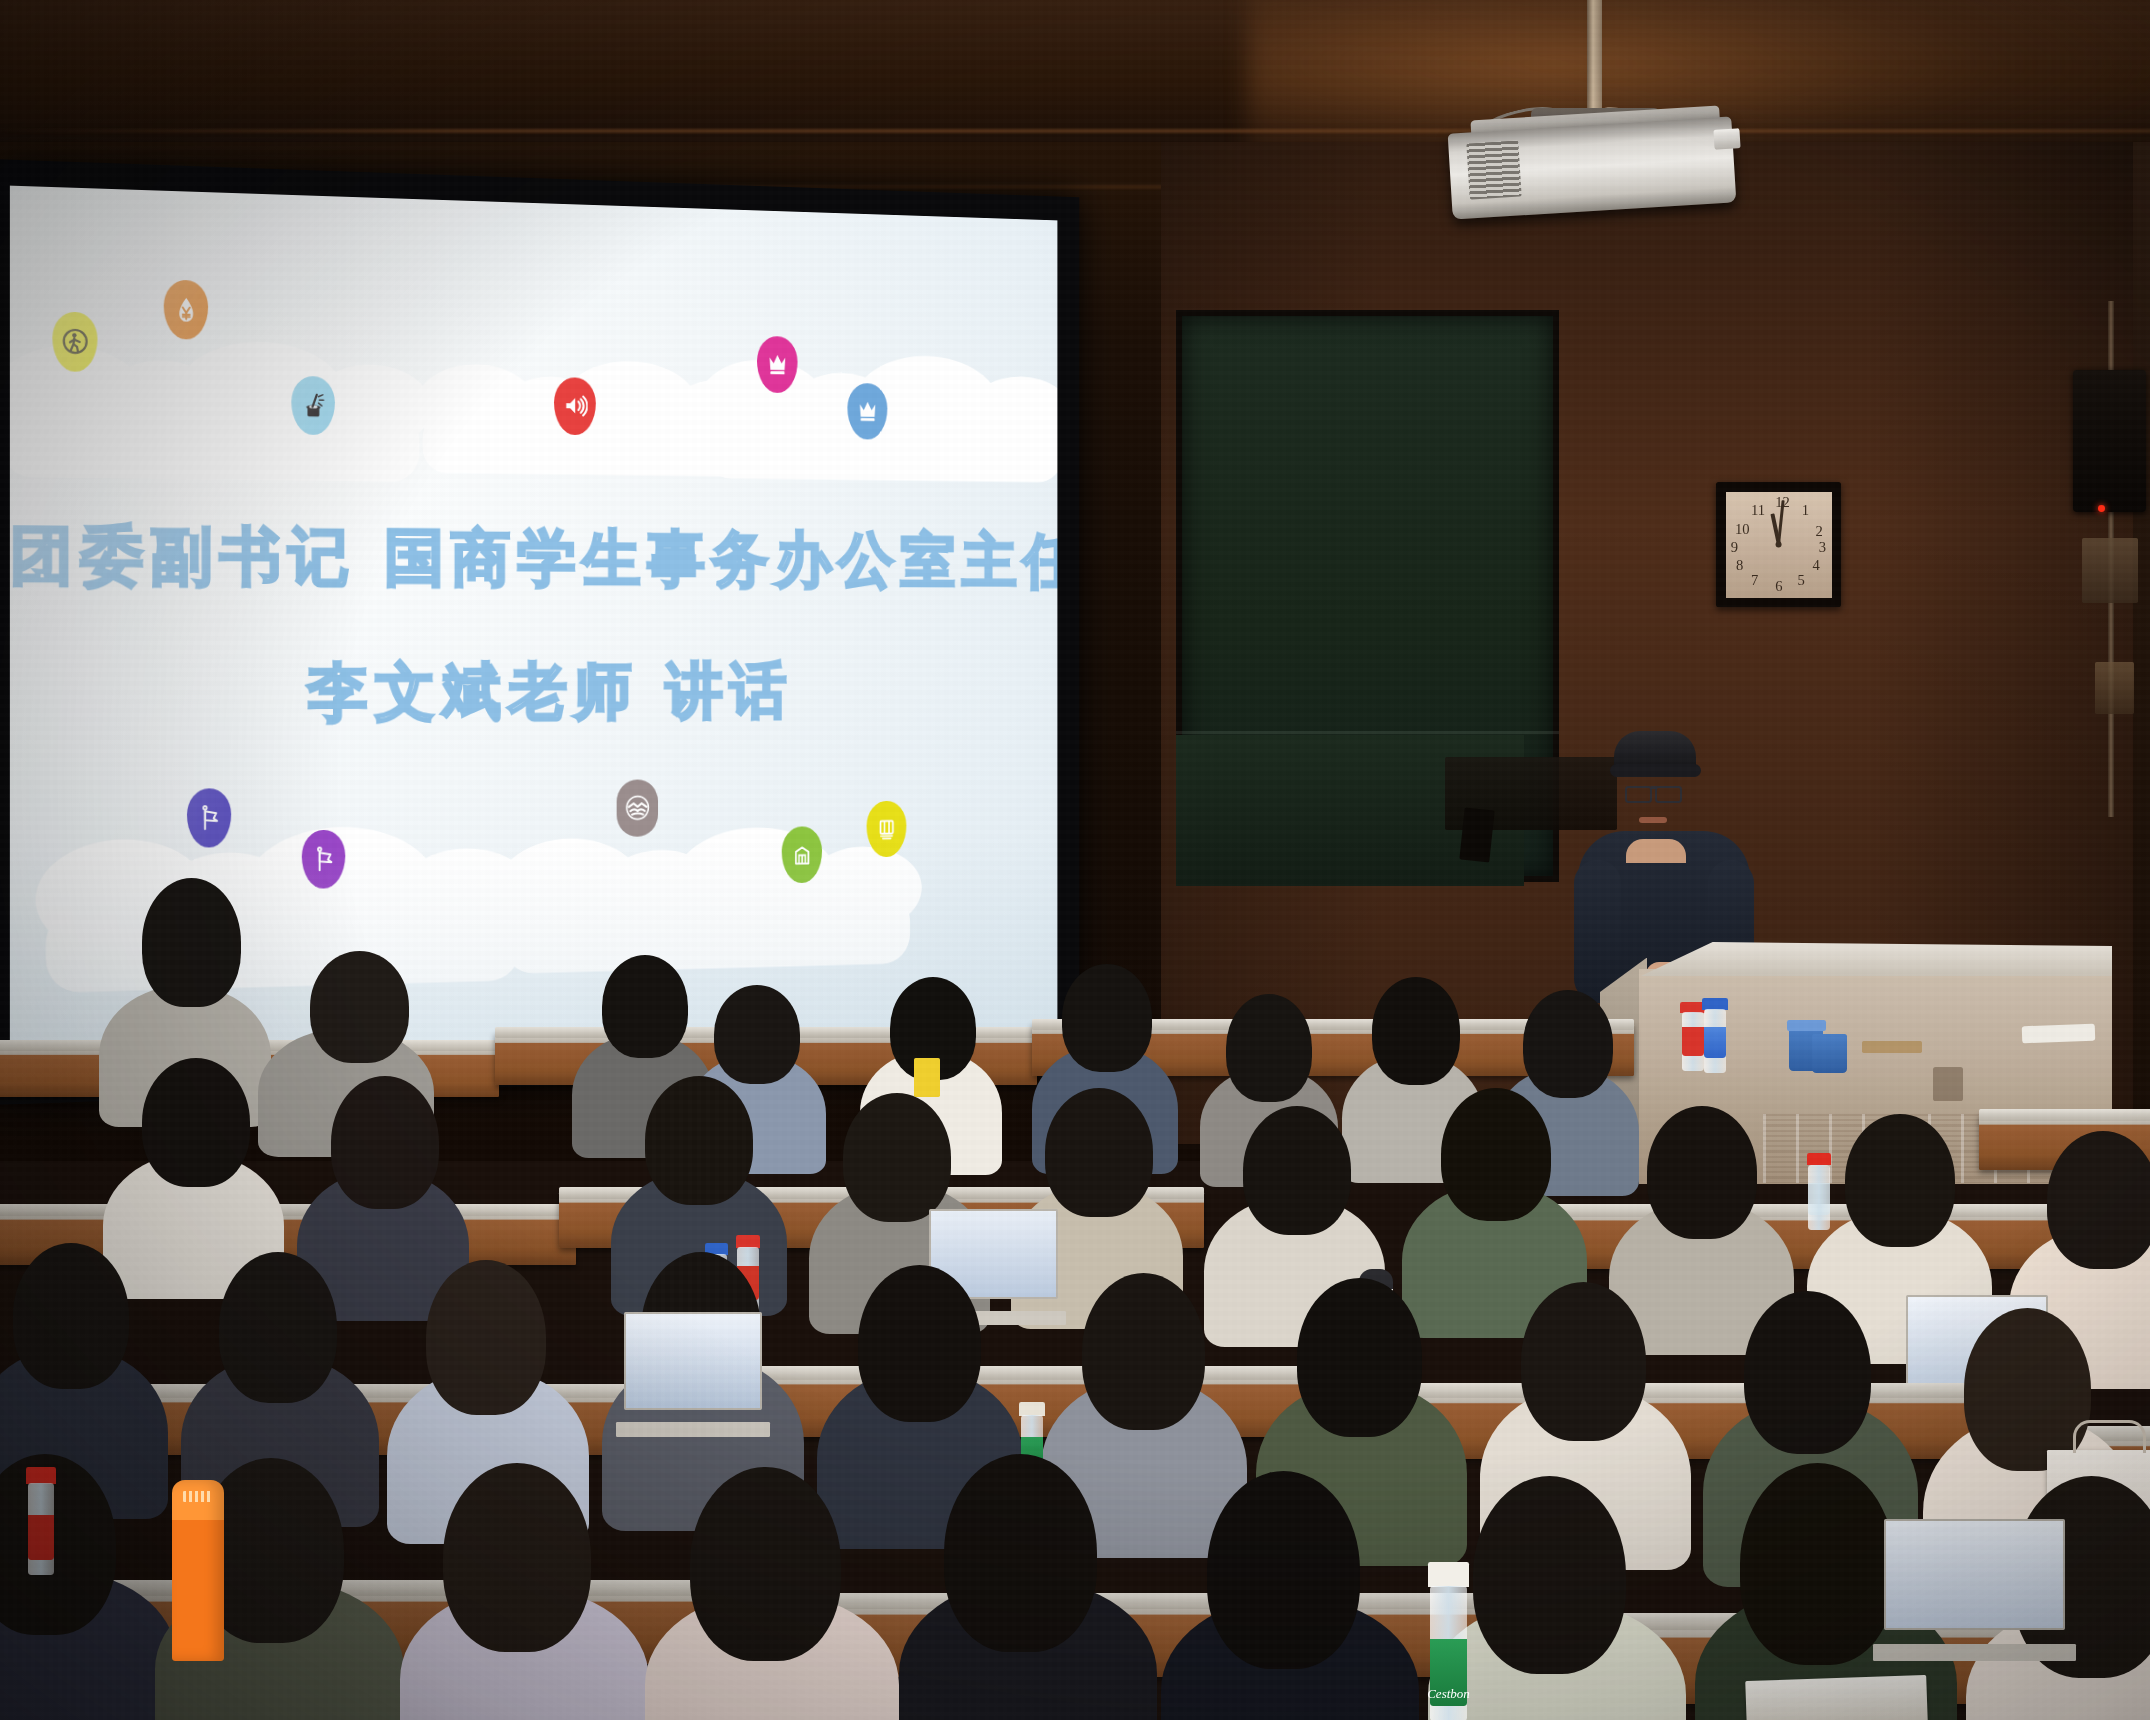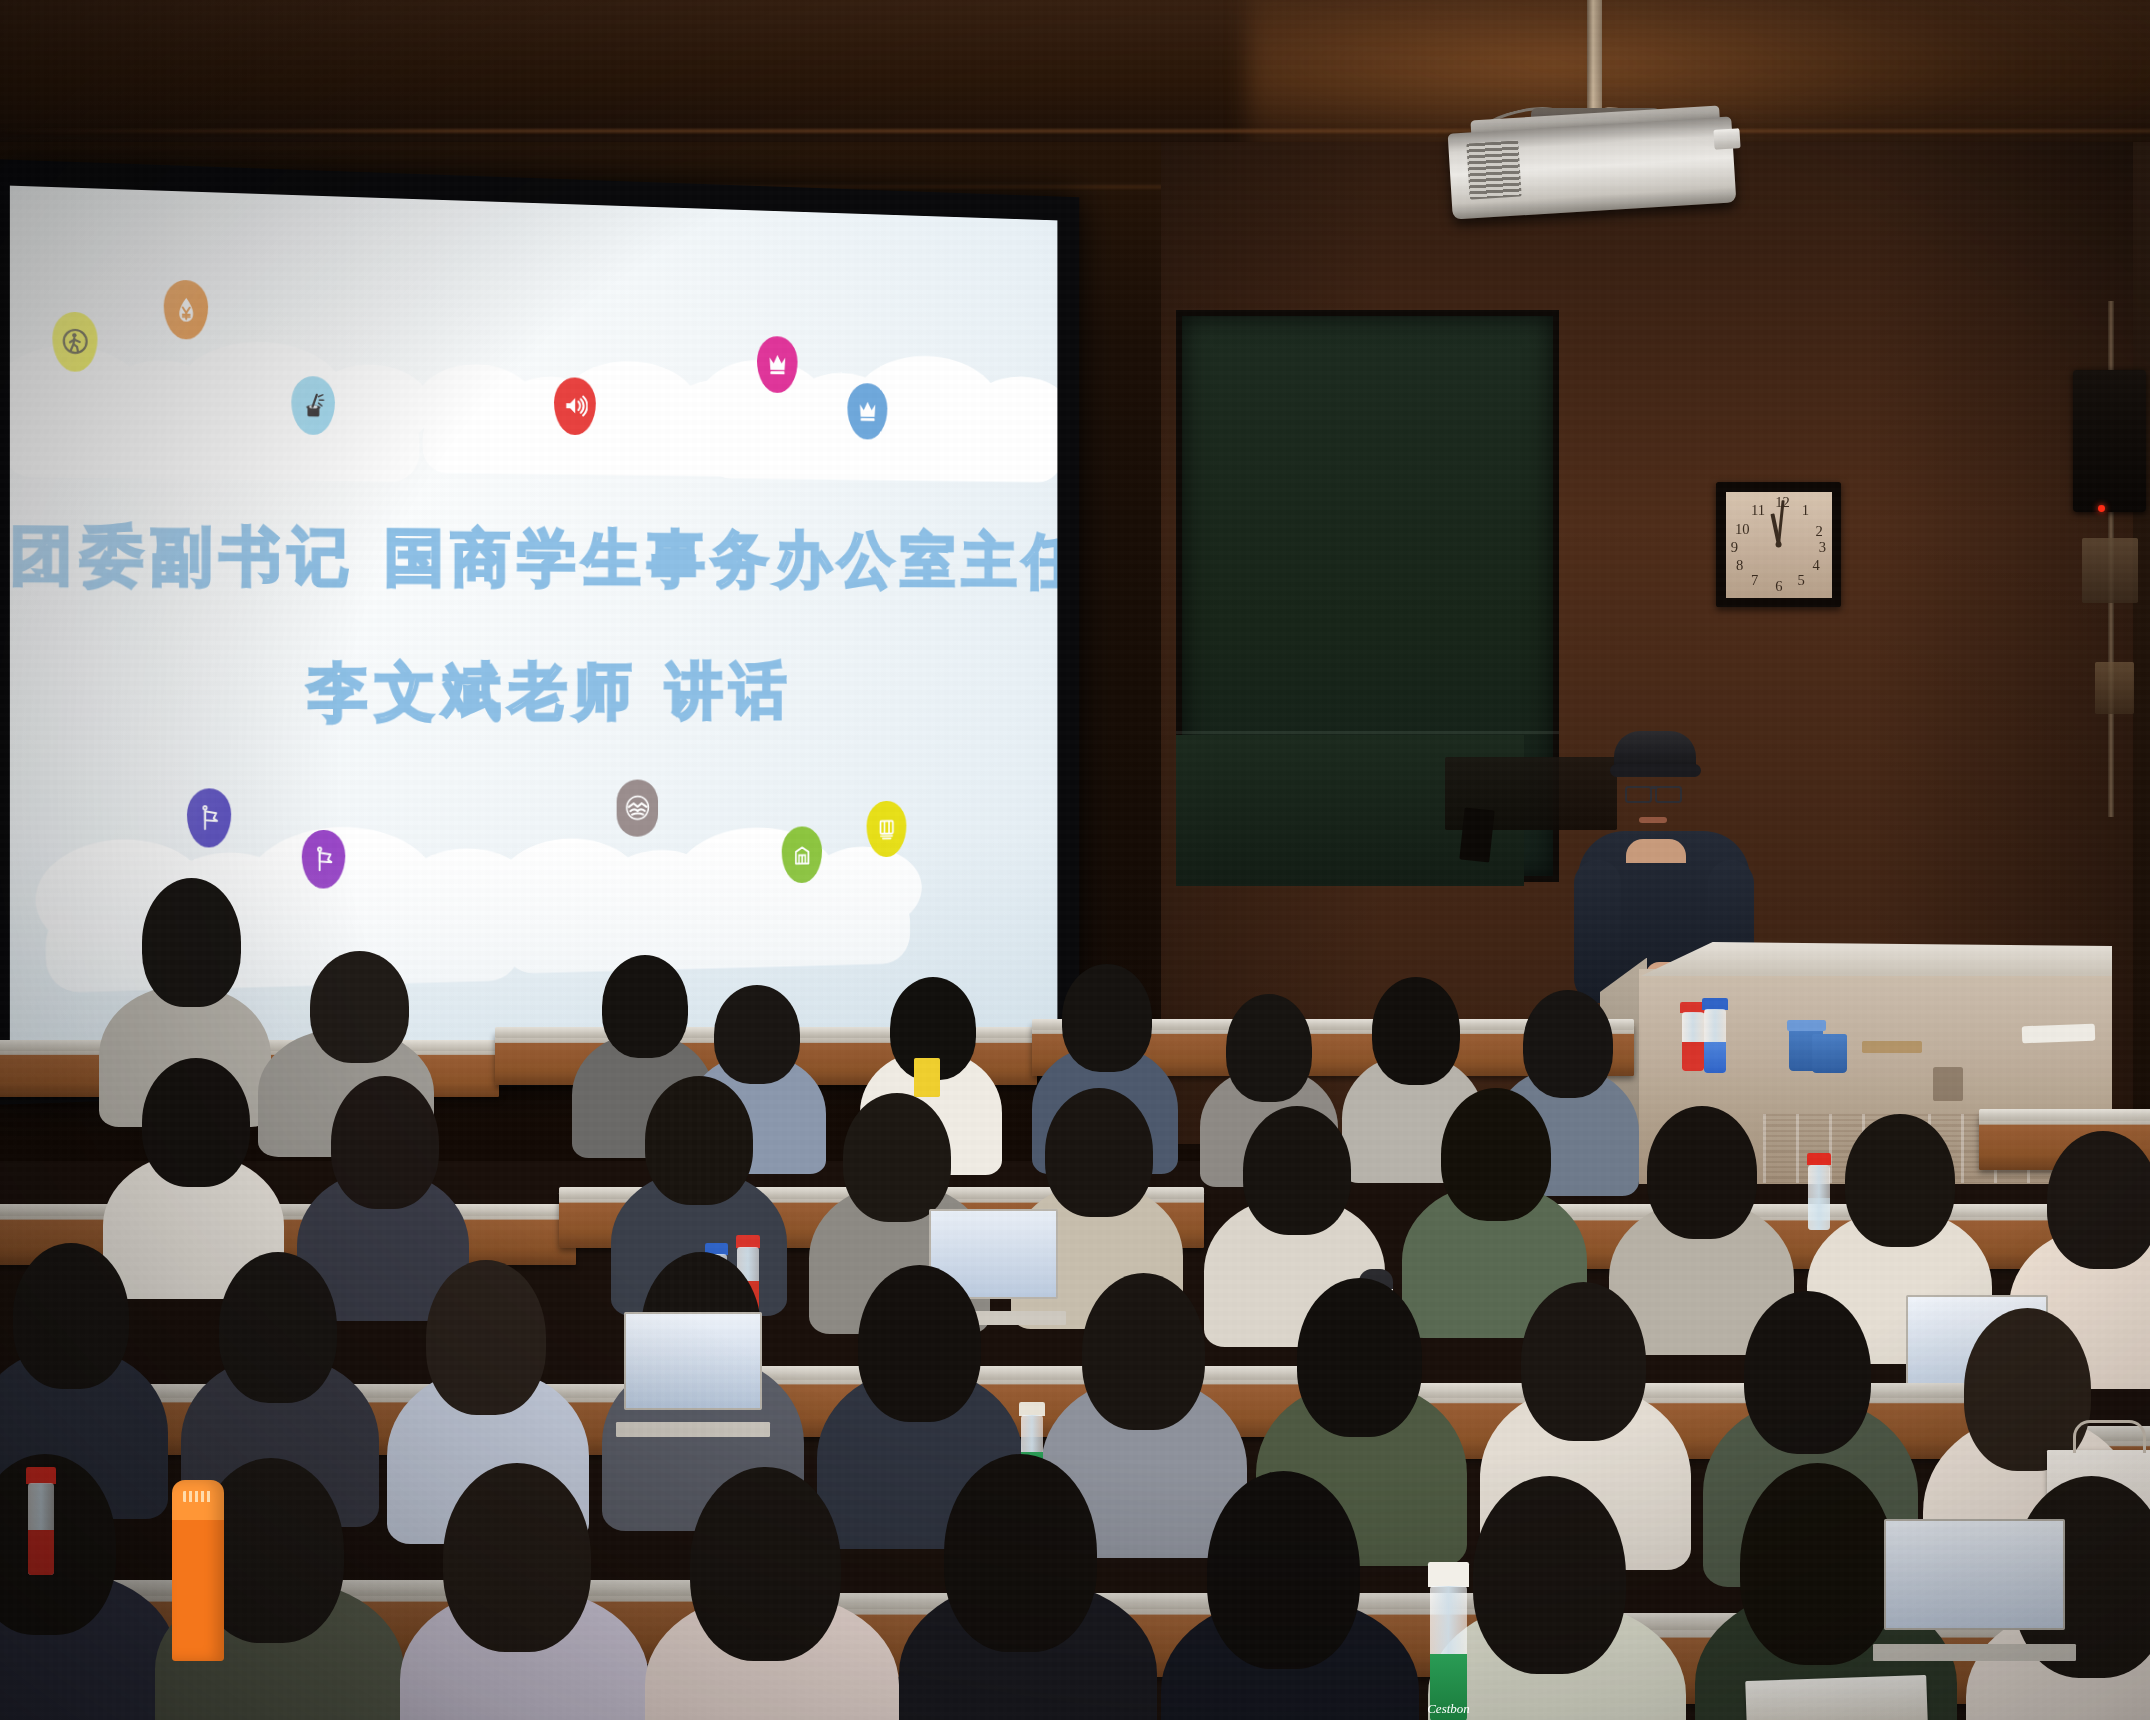--- a/index.html
+++ b/index.html
@@ -247,21 +247,21 @@
   }
   .pod-emblem{
     position:absolute; left:333px; top:125px; width:30px; height:34px;
     background:#6b5a47; opacity:.55; border-radius:2.6px;
   }
   .bottle { position:absolute; }
   .bottle .cap{ position:absolute; left:0; top:0; width:100%; height:16%; border-radius:2.2px 2.2px 0 0;}
   .bottle .body{ position:absolute; left:6%; top:15%; width:88%; height:85%;
                  background:linear-gradient(90deg,rgba(255,255,255,.75),rgba(210,225,235,.95),rgba(255,255,255,.6));
                  border-radius:3.4px;}
-  .bottle .label{ position:absolute; left:6%; bottom:0; width:88%; height:42%; border-radius:0 0 3.4px 3.4px;}
+  .bottle .label{ position:absolute; left:6%; bottom:15px; width:88%; height:42%; border-radius:0 0 3.4px 3.4px;}
   .cup{ position:absolute; background:linear-gradient(180deg,#4a7fc6,#2f5ea0); border-radius:2.6px 2.6px 4.3px 4.3px; }
   .cup-lid{ position:absolute; background:#6d9ad8; border-radius:2.2px; }
 
   
   .person { position:absolute; }
   .p-body { position:absolute; background:linear-gradient(180deg,#242a36,#171c26); }
   .p-head { position:absolute; background:#d8b190; border-radius:48% 48% 44% 44%; }
   .p-cap  { position:absolute; background:linear-gradient(180deg,#2a2a2e,#151518); border-radius:26px 26px 3.4px 3.4px;}
   .p-brim { position:absolute; background:#1b1b1f; border-radius:17px; }
   .p-glass{ position:absolute; border:2.6px solid #2d2d33; border-radius:3.4px; }

